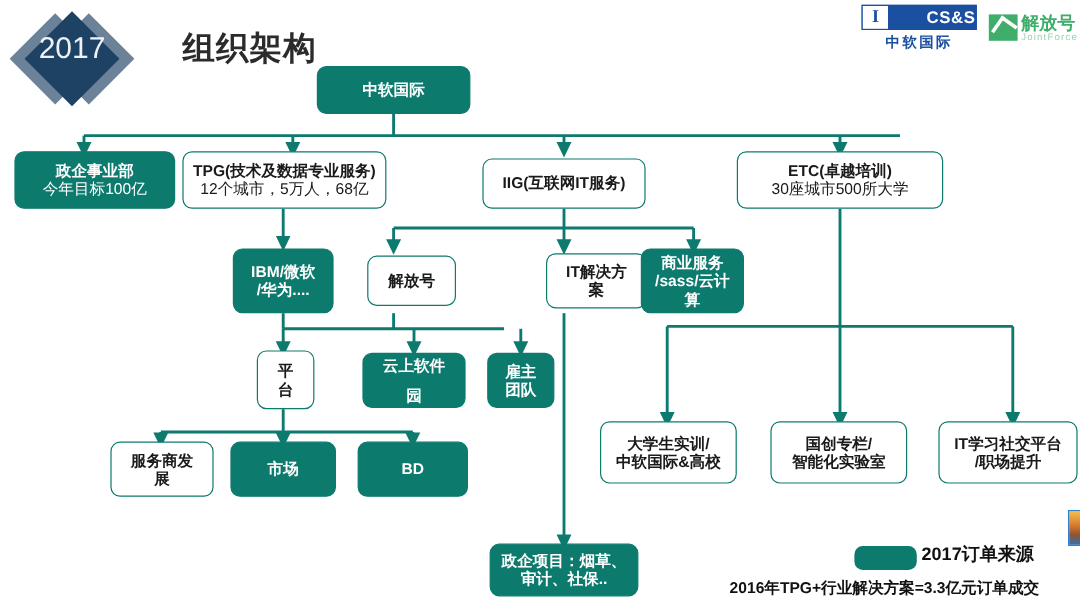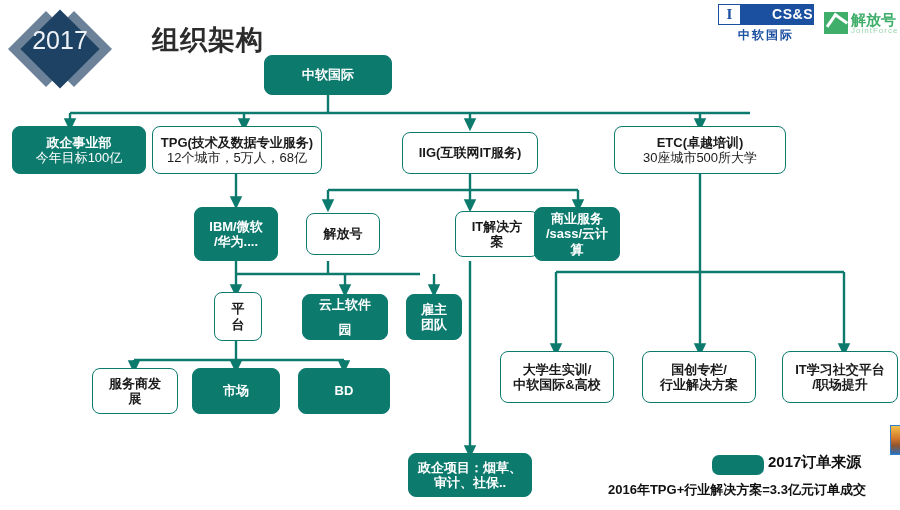--- a/index.html
+++ b/index.html
@@ -324,21 +324,21 @@
   <div class="node filled" style="left:298px; top:368px; width:92px;  height:46px;">
       <div class="n-l1">BD</div>
     </div>
 
   <div class="node outline" style="left:500px; top:351px; width:114px; height:52px;">
       <div class="n-l1">大学生实训/</div>
       <div class="n-l1">中软国际&amp;高校</div>
     </div>
   <div class="node outline" style="left:642px; top:351px; width:114px; height:52px;text-align:center;">
       <div class="n-l1">国创专栏/</div>
-      <div class="n-l1">行业解决方案</div>
+      <div class="n-l1">智能化实验室</div>
     </div>
   <div class="node outline" style="left:782px; top:351px; width:116px; height:52px;">
       <div class="n-l1">IT学习社交平台</div>
       <div class="n-l1">/职场提升</div>
     </div>
 
   <div class="node filled" style="left:408px; top:453px; width:124px; height:44px;">
       <div class="n-l1">政企项目：烟草、</div>
       <div class="n-l1">审计、社保..</div>
     </div>

